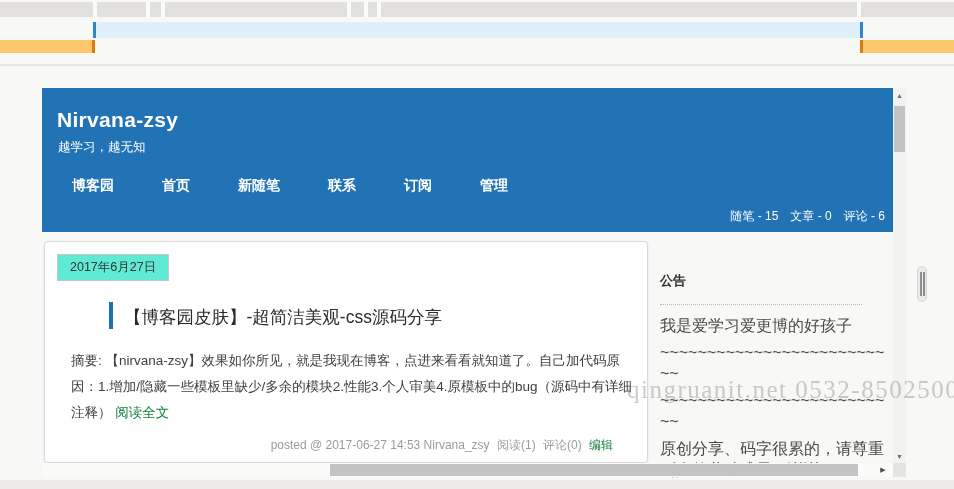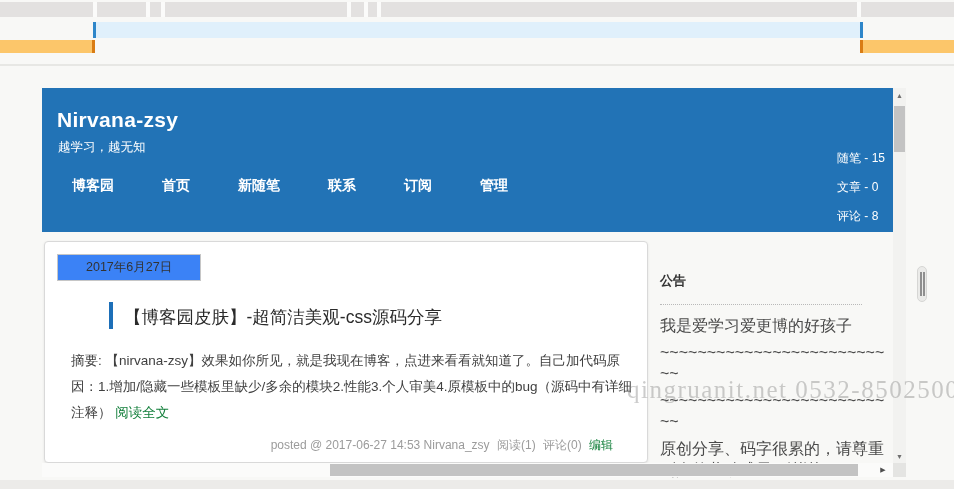--- a/index.html
+++ b/index.html
@@ -16,35 +16,35 @@
   .orangeR  { position:absolute; left:860px; top:40px; width:94px; height:13px; background:#fcc66a; border-left:3px solid #d97c14; }
   .topline  { position:absolute; left:0; top:64px; width:954px; height:2px; background:#e7e7e4; }
 
   
   .blog-header { position:absolute; left:42px; top:88px; width:851px; height:144px;
                  background:#2273b6; color:#fff; }
   .site-title { position:absolute; left:15px; top:20px; font-size:21px; font-weight:bold; letter-spacing:.3px; }
   .site-sub   { position:absolute; left:16px; top:51px; font-size:12.5px; }
   .nav { position:absolute; left:30px; top:89px; display:flex; gap:48px; font-size:14px;font-weight:bold; }
   .nav a { color:#fff; text-decoration:none; cursor:pointer; }
-  .stats { position:absolute; right:8px; bottom:7px; font-size:12px; display:flex; gap:12px;flex-direction:column; }
+  .stats { position:absolute; right:8px; bottom:7px; font-size:12px; display:flex; gap:12px; }
 
   
   .vscroll { position:absolute; left:893px; top:88px; width:13px; height:375px; background:#f2f2f0; }
   .vs-btn  { position:absolute; left:0; width:13px; height:14px; font-size:7px; color:#6f6f6f;
              display:flex; align-items:center; justify-content:center; cursor:default; }
   .vs-up   { top:0; }
   .vs-down { bottom:0; }
   .vs-thumb{ position:absolute; left:1px; top:18px; width:11px; height:46px; background:#c3c3c3; }
 
   
   .card { position:absolute; left:44px; top:241px; width:604px; height:222px; background:#fff;
           border:1px solid #d9d9d9; border-radius:4px; box-shadow:0 1px 3px rgba(0,0,0,.08); }
-  .badge { position:absolute; left:12px; top:12px; border:1px solid #c6c6c6; background:#3b82f6;
-           padding:4px 28px; font-size:12.5px; color:#333; }
+  .badge { position:absolute; left:12px; top:12px; border:1px solid #c6c6c6; background:#5eead4;
+           padding:4px 12px; font-size:12.5px; color:#333; }
   .title-row { position:absolute; left:30px; top:60px; display:flex; align-items:flex-end;margin-left:34px; }
   .accent { width:4px; height:27px; background:#1d6fb8; margin-right:11px; }
   .post-title { font-size:17.5px; color:#2b2b2b; text-decoration:none; cursor:pointer; }
   .summary { position:absolute; left:26px; top:106px; width:570px; font-size:13.5px;
              color:#404040; line-height:26px; }
   .link { color:#15803d; text-decoration:none; cursor:pointer; }
   .meta { position:absolute; right:34px; bottom:8px; font-size:12px; color:#9b9b9b; }
   .meta span { margin-right:4px; }
 
   
@@ -101,21 +101,21 @@
       <a>博客园</a>
       <a>首页</a>
       <a>新随笔</a>
       <a>联系</a>
       <a>订阅</a>
       <a>管理</a>
     </div>
     <div class="stats">
       <span>随笔 - 15</span>
       <span>文章 - 0</span>
-      <span>评论 - 8</span>
+      <span>评论 - 6</span>
     </div>
   </div>
 
   <div class="vscroll">
     <div class="vs-btn vs-up">▲</div>
     <div class="vs-thumb"></div>
     <div class="vs-btn vs-down">▼</div>
   </div>
 
   <div class="card">

